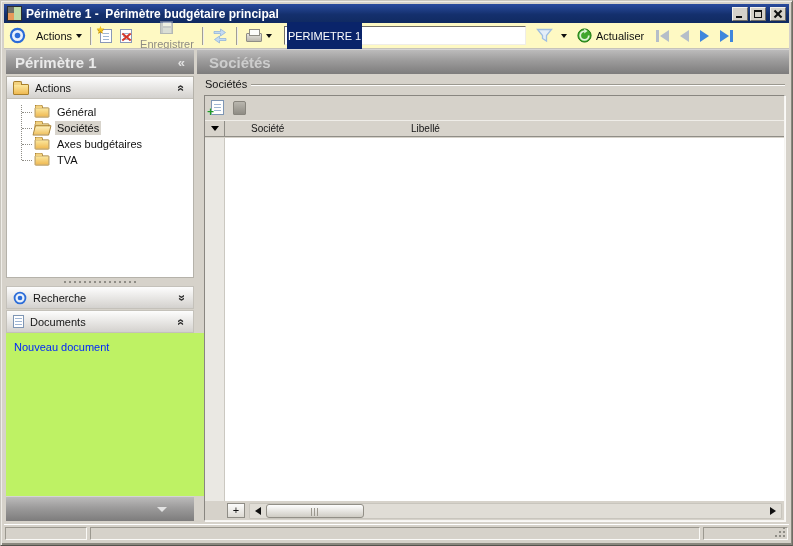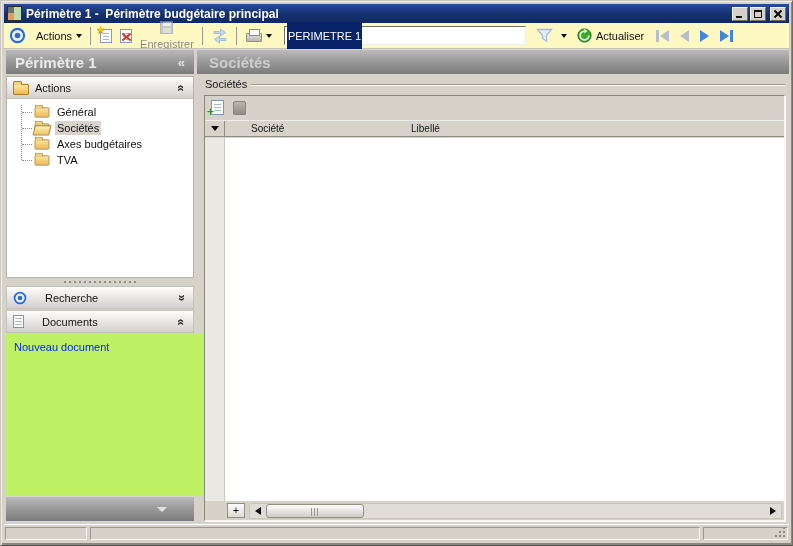--- a/index.html
+++ b/index.html
@@ -85,21 +85,21 @@
                         transform:skewX(-14deg); border-radius:1px; }
   .tree { position:relative; padding-top:5px; }
   .tree::before { content:''; position:absolute; left:14px; top:6px; height:55px; border-left:1px dotted #8F8D86; }
   .tree-row { position:relative; height:16px; display:flex; align-items:center; gap:5px; padding-left:27px; font-size:11px; color:#101010; }
   .tree-row::before { content:''; position:absolute; left:15px; top:8px; width:10px; border-top:1px dotted #8F8D86; }
   .tree-row .folder { margin-top:1px; transform:scale(.92); }
   .tree-label { padding:1px 2px; }
   .tree-row.selected .tree-label { background:#D8D4CC; }
   .sb-splitter { position:absolute; left:5px; top:277px; width:188px; height:8px; display:flex; align-items:center; justify-content:center; }
   .grip-dots { width:72px; height:2px; background:repeating-linear-gradient(90deg,#8F8D86 0 2px, transparent 2px 5px); }
-  .sb-bar { position:absolute; left:5px; width:188px; height:23px; display:flex; align-items:center; gap:18px;
+  .sb-bar { position:absolute; left:5px; width:188px; height:23px; display:flex; align-items:center; gap:6px;
             padding:0 8px 0 6px; font-size:11px; color:#151515;
             background:linear-gradient(180deg,#FDFDFD,#DCDAD7 80%,#D3D1CE); border:1px solid #C4C1BA; }
   .sb-bar.recherche { top:285px; } .sb-bar.documents { top:309px; }
   .doc-icon { width:11px; height:13px; background:#FFFFFF; border:1px solid #7E96B4; position:relative; flex:none; }
   .doc-icon::before { content:''; position:absolute; left:1px; right:1px; top:2px; height:9px;
                       background:repeating-linear-gradient(180deg,#9FB6D4 0 1px, transparent 1px 3px); }
   .documents-panel { position:absolute; left:5px; top:332px; width:224px; height:163px; background:#bef264; }
   .newdoc-row { display:flex; align-items:center; padding:7px 8px 0 8px; }
   .link { color:#0026FB; font-size:11px; }
   .plus-btn { margin-left:auto; width:13px; height:13px; color:#FFFFFF; font-size:11px; line-height:11px; text-align:center; font-weight:bold;

